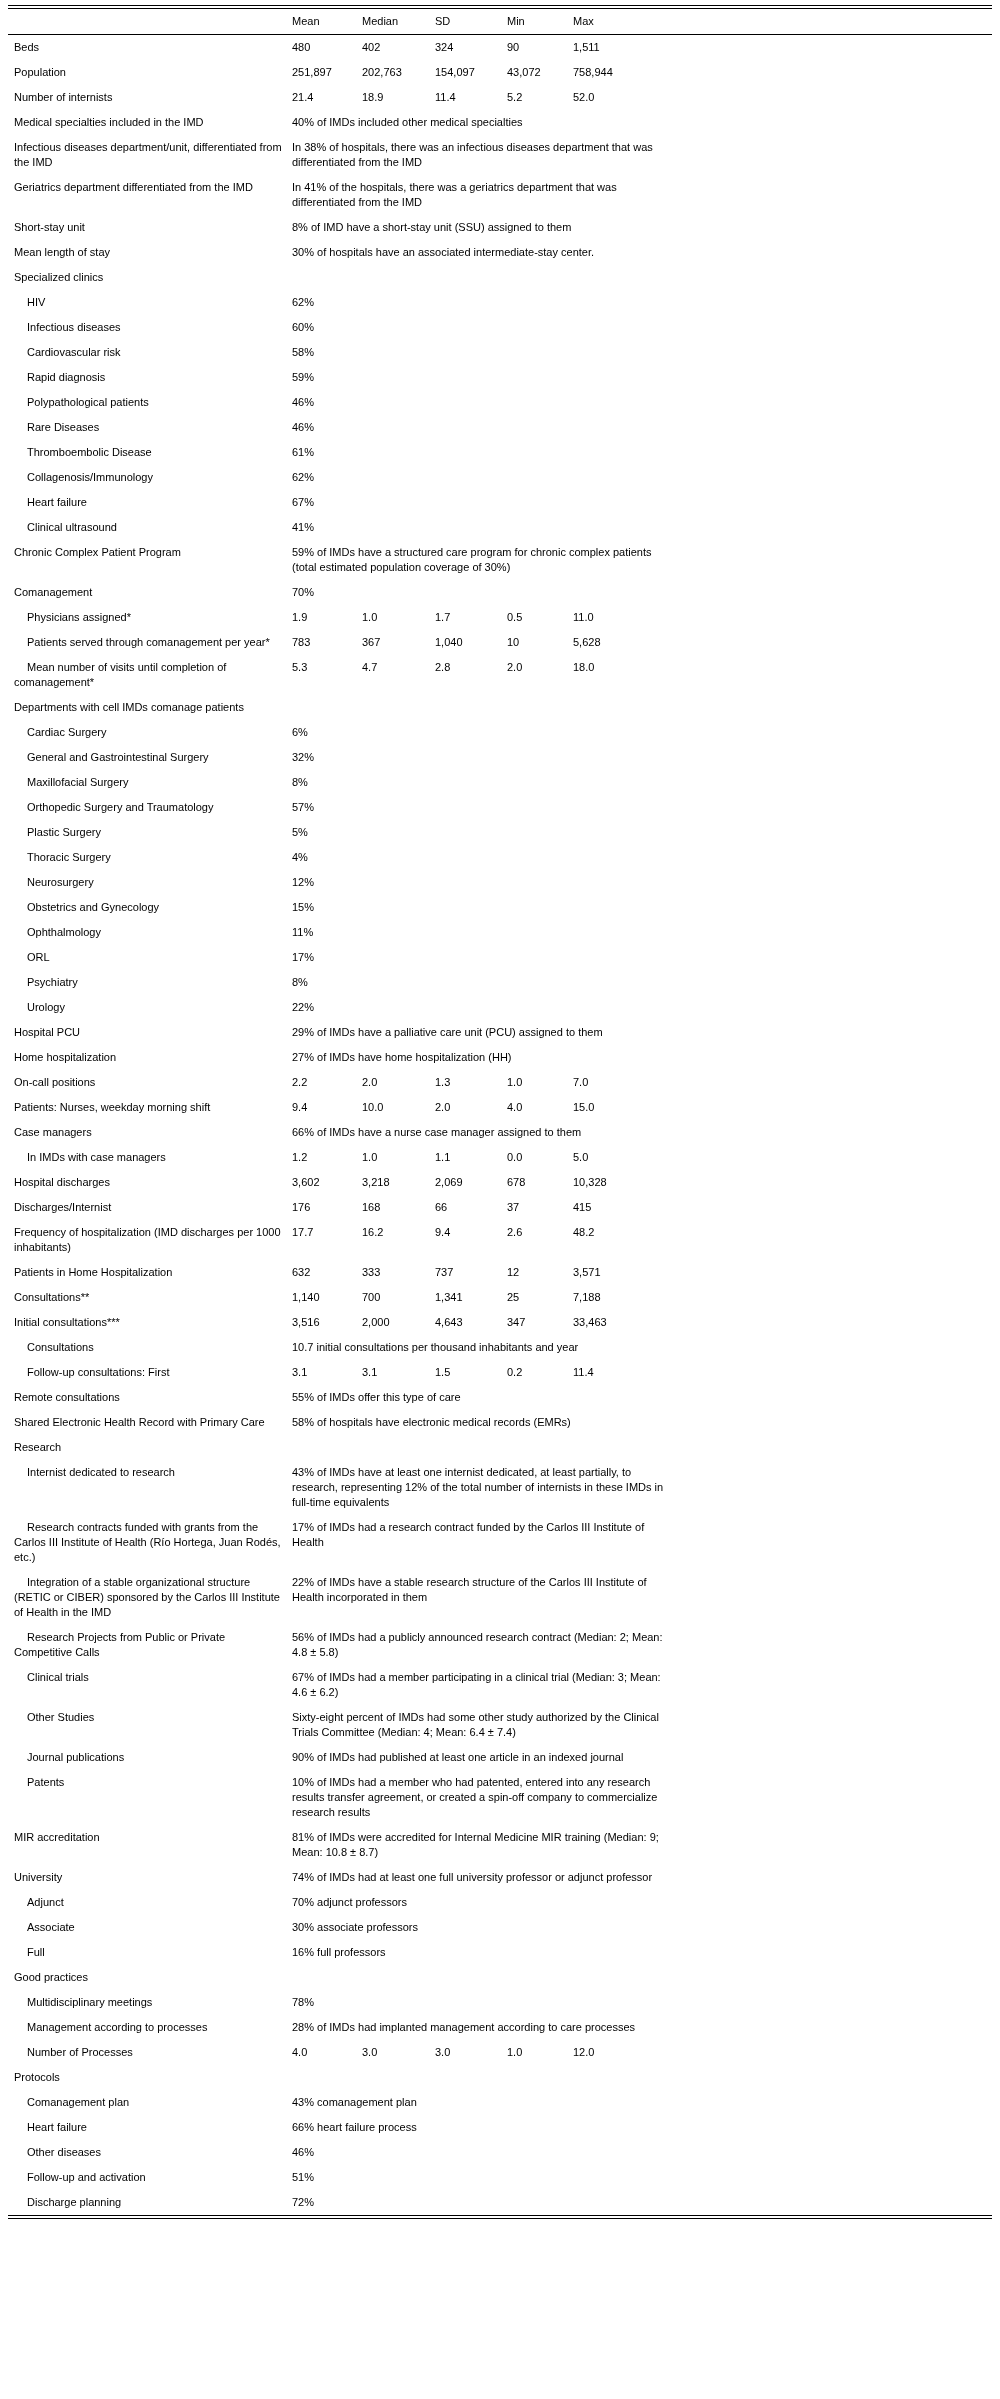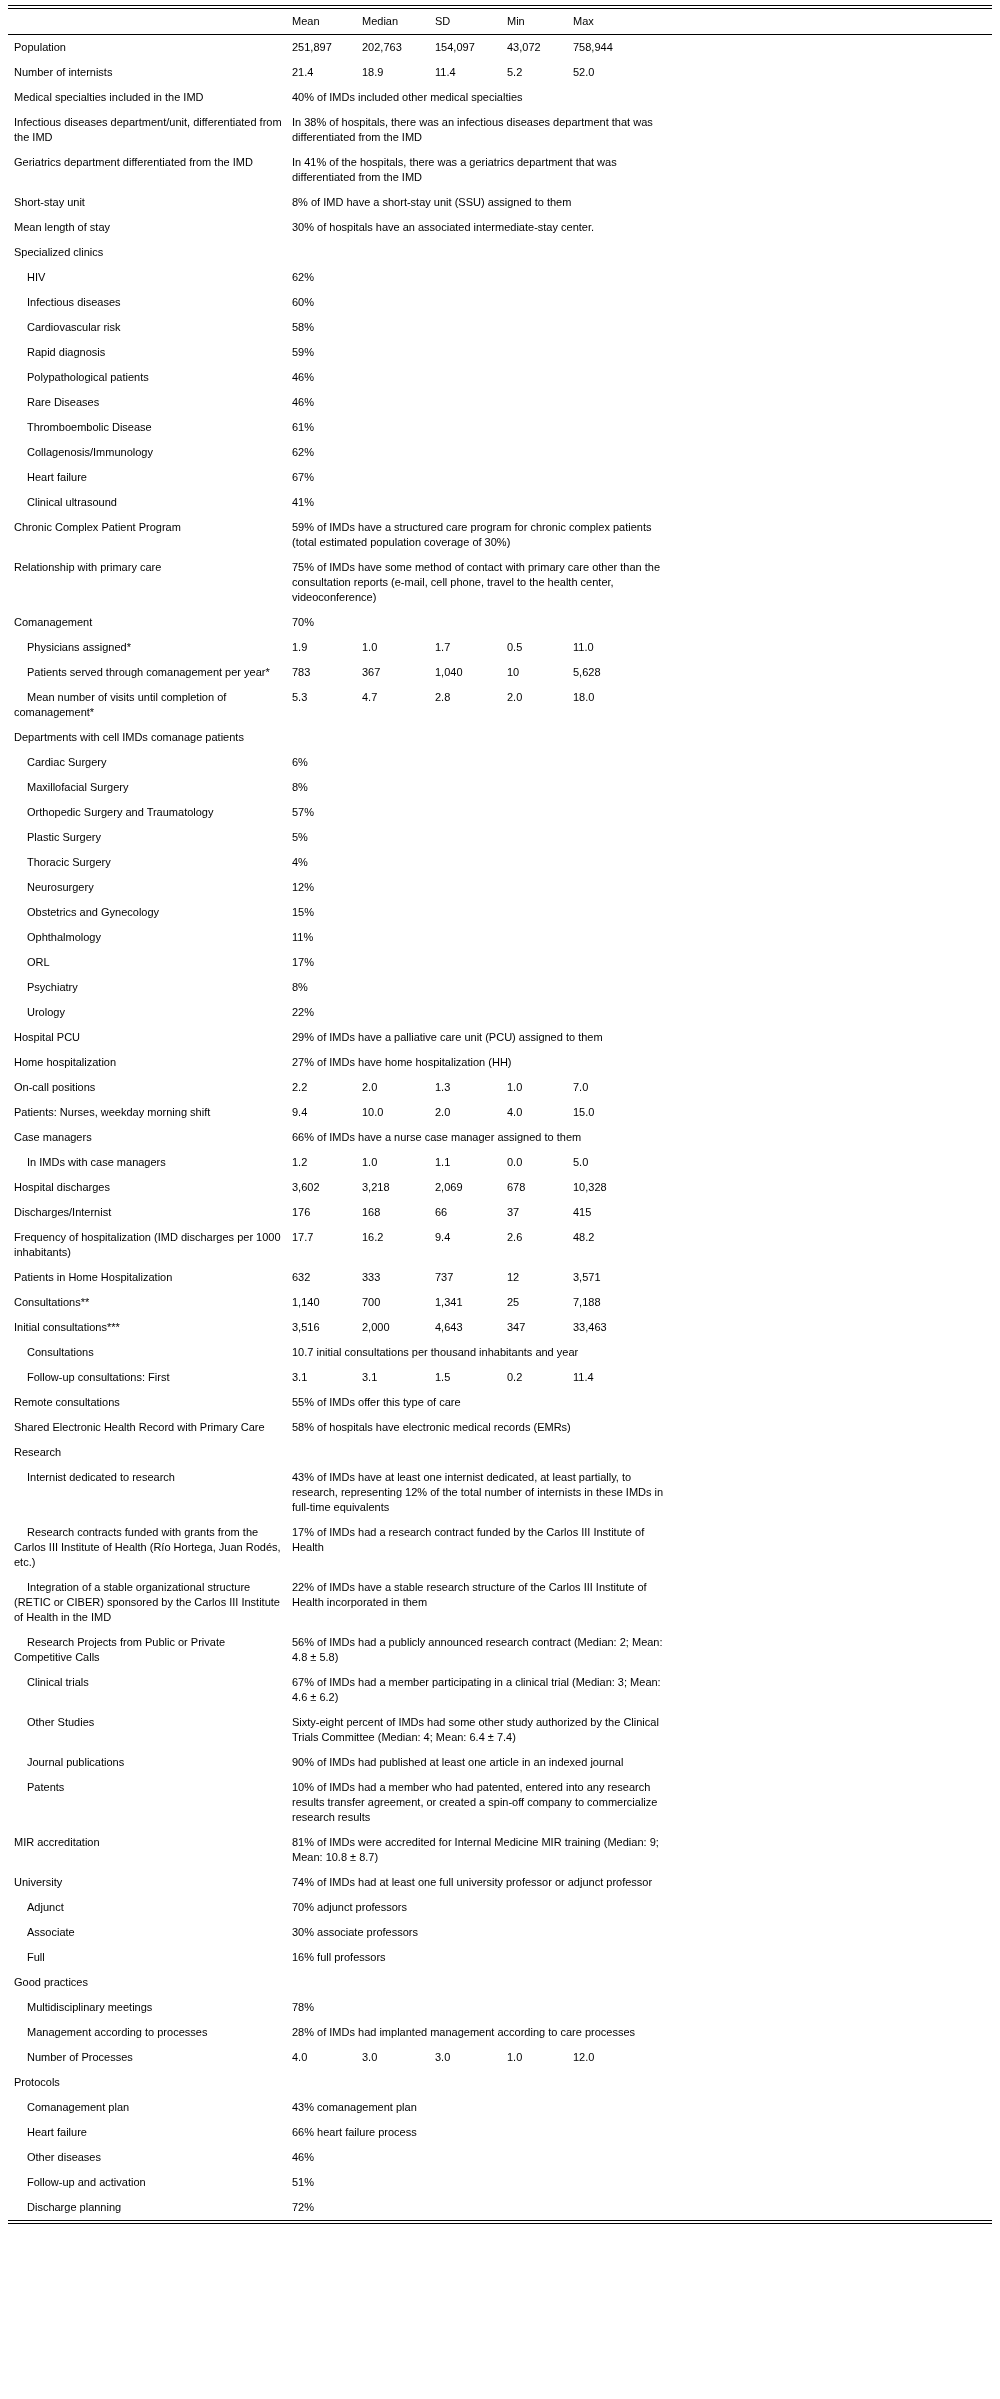--- a/index.html
+++ b/index.html
@@ -66,20 +66,29 @@
         <th>Mean</th>
         <th>Median</th>
         <th>SD</th>
         <th>Min</th>
         <th>Max</th>
         <th></th>
       </tr>
     </thead>
     <tbody id="table-body">
         <tr>
+          <td class="">Beds</td>
+          <td>480</td>
+          <td>402</td>
+          <td>324</td>
+          <td>90</td>
+          <td>1,511</td>
+          <td></td>
+        </tr>
+        <tr>
           <td class="">Population</td>
           <td>251,897</td>
           <td>202,763</td>
           <td>154,097</td>
           <td>43,072</td>
           <td>758,944</td>
           <td></td>
         </tr>
         <tr>
           <td class="">Number of internists</td>
@@ -183,26 +192,20 @@
             <div class="span-text">41%</div>
           </td>
         </tr>
         <tr>
           <td class="">Chronic Complex Patient Program</td>
           <td colspan="6">
             <div class="span-text">59% of IMDs have a structured care program for chronic complex patients (total estimated population coverage of 30%)</div>
           </td>
         </tr>
         <tr>
-          <td class="">Relationship with primary care</td>
-          <td colspan="6">
-            <div class="span-text">75% of IMDs have some method of contact with primary care other than the consultation reports (e-mail, cell phone, travel to the health center, videoconference)</div>
-          </td>
-        </tr>
-        <tr>
           <td class="">Comanagement</td>
           <td colspan="6">
             <div class="span-text">70%</div>
           </td>
         </tr>
         <tr>
           <td class="ind">Physicians assigned*</td>
           <td>1.9</td>
           <td>1.0</td>
           <td>1.7</td>
@@ -231,20 +234,26 @@
         <tr>
           <td class="" colspan="7">Departments with cell IMDs comanage patients</td>
         </tr>
         <tr>
           <td class="ind">Cardiac Surgery</td>
           <td colspan="6">
             <div class="span-text">6%</div>
           </td>
         </tr>
         <tr>
+          <td class="ind">General and Gastrointestinal Surgery</td>
+          <td colspan="6">
+            <div class="span-text">32%</div>
+          </td>
+        </tr>
+        <tr>
           <td class="ind">Maxillofacial Surgery</td>
           <td colspan="6">
             <div class="span-text">8%</div>
           </td>
         </tr>
         <tr>
           <td class="ind">Orthopedic Surgery and Traumatology</td>
           <td colspan="6">
             <div class="span-text">57%</div>
           </td>

